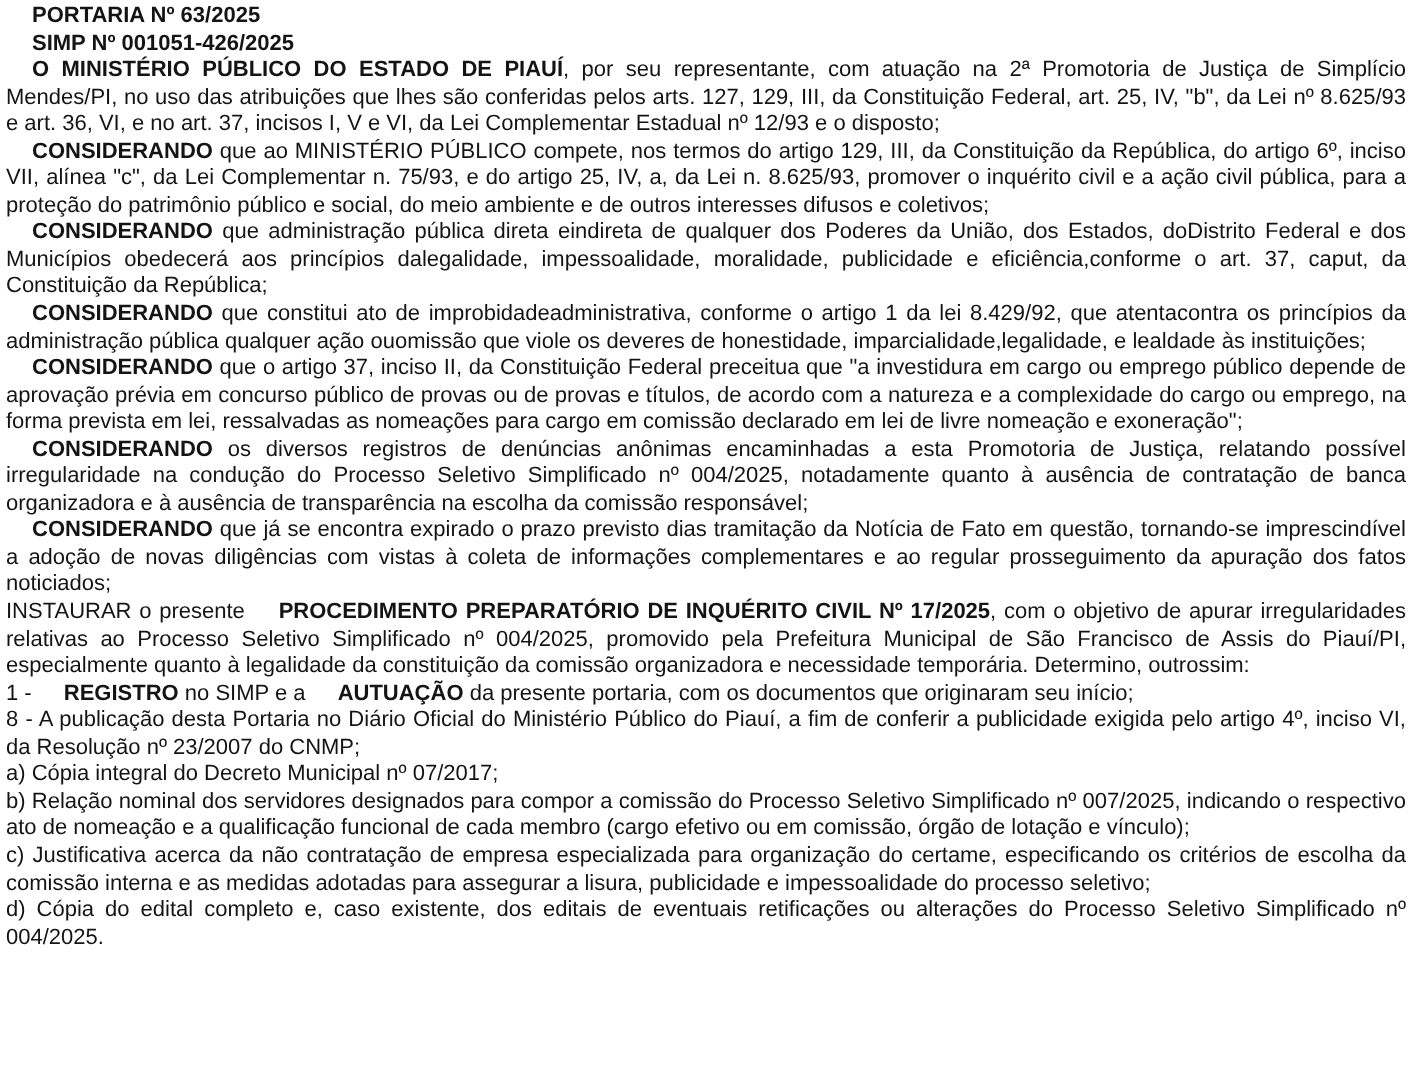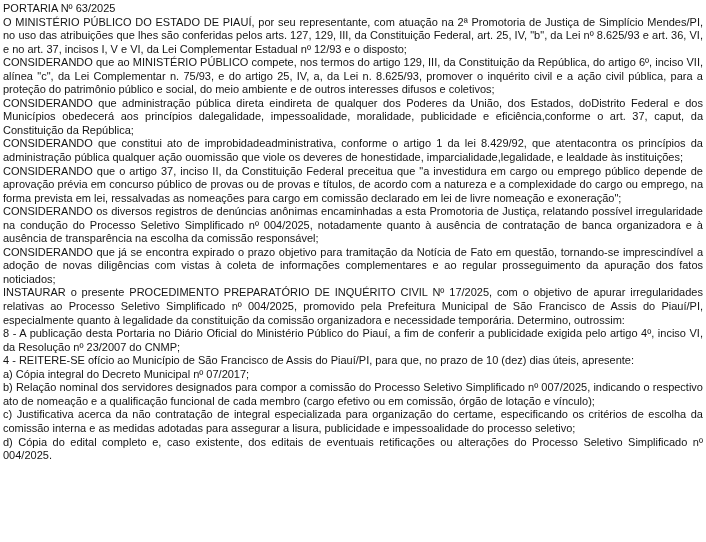--- a/index.html
+++ b/index.html
@@ -18,34 +18,35 @@
     -webkit-font-smoothing: antialiased;
   }
   .doc {
     padding: 2px 3px 0 3px;
   }
   .doc p {
     margin: 0;
     padding: 0;
     text-align: justify;
   }
-  .b { font-weight: normal; }
+  .b { font-weight: bold; margin-left: 13px; }
 </style>
 </head>
 <body>
 
 <div class="doc">
     <p><span class="b">PORTARIA Nº 63/2025</span></p>
+    <p><span class="b">SIMP Nº 001051-426/2025</span></p>
     <p><span class="b">O MINISTÉRIO PÚBLICO DO ESTADO DE PIAUÍ</span><span>, por seu representante, com atuação na 2ª Promotoria de Justiça de Simplício Mendes/PI, no uso das atribuições que lhes são conferidas pelos arts. 127, 129, III, da Constituição Federal, art. 25, IV, "b", da Lei nº 8.625/93 e art. 36, VI, e no art. 37, incisos I, V e VI, da Lei Complementar Estadual nº 12/93 e o disposto;</span></p>
     <p><span class="b">CONSIDERANDO</span><span> que ao MINISTÉRIO PÚBLICO compete, nos termos do artigo 129, III, da Constituição da República, do artigo 6º, inciso VII, alínea "c", da Lei Complementar n. 75/93, e do artigo 25, IV, a, da Lei n. 8.625/93, promover o inquérito civil e a ação civil pública, para a proteção do patrimônio público e social, do meio ambiente e de outros interesses difusos e coletivos;</span></p>
     <p><span class="b">CONSIDERANDO</span><span> que administração pública direta eindireta de qualquer dos Poderes da União, dos Estados, doDistrito Federal e dos Municípios obedecerá aos princípios dalegalidade, impessoalidade, moralidade, publicidade e eficiência,conforme o art. 37, caput, da Constituição da República;</span></p>
     <p><span class="b">CONSIDERANDO</span><span> que constitui ato de improbidadeadministrativa, conforme o artigo 1 da lei 8.429/92, que atentacontra os princípios da administração pública qualquer ação ouomissão que viole os deveres de honestidade, imparcialidade,legalidade, e lealdade às instituições;</span></p>
     <p><span class="b">CONSIDERANDO</span><span> que o artigo 37, inciso II, da Constituição Federal preceitua que "a investidura em cargo ou emprego público depende de aprovação prévia em concurso público de provas ou de provas e títulos, de acordo com a natureza e a complexidade do cargo ou emprego, na forma prevista em lei, ressalvadas as nomeações para cargo em comissão declarado em lei de livre nomeação e exoneração";</span></p>
     <p><span class="b">CONSIDERANDO</span><span> os diversos registros de denúncias anônimas encaminhadas a esta Promotoria de Justiça, relatando possível irregularidade na condução do Processo Seletivo Simplificado nº 004/2025, notadamente quanto à ausência de contratação de banca organizadora e à ausência de transparência na escolha da comissão responsável;</span></p>
-    <p><span class="b">CONSIDERANDO</span><span> que já se encontra expirado o prazo objetivo para tramitação da Notícia de Fato em questão, tornando-se imprescindível a adoção de novas diligências com vistas à coleta de informações complementares e ao regular prosseguimento da apuração dos fatos noticiados;</span></p>
+    <p><span class="b">CONSIDERANDO</span><span> que já se encontra expirado o prazo previsto dias tramitação da Notícia de Fato em questão, tornando-se imprescindível a adoção de novas diligências com vistas à coleta de informações complementares e ao regular prosseguimento da apuração dos fatos noticiados;</span></p>
     <p><span>INSTAURAR o presente </span><span class="b">PROCEDIMENTO PREPARATÓRIO DE INQUÉRITO CIVIL Nº 17/2025</span><span>, com o objetivo de apurar irregularidades relativas ao Processo Seletivo Simplificado nº 004/2025, promovido pela Prefeitura Municipal de São Francisco de Assis do Piauí/PI, especialmente quanto à legalidade da constituição da comissão organizadora e necessidade temporária. Determino, outrossim:</span></p>
+    <p><span>1 - </span><span class="b">REGISTRO</span><span> no SIMP e a </span><span class="b">AUTUAÇÃO</span><span> da presente portaria, com os documentos que originaram seu início;</span></p>
     <p><span>8 - A publicação desta Portaria no Diário Oficial do Ministério Público do Piauí, a fim de conferir a publicidade exigida pelo artigo 4º, inciso VI, da Resolução nº 23/2007 do CNMP;</span></p>
-    <p><span>4 - </span><span class="b">REITERE-SE ofício ao Município de São Francisco de Assis do Piauí/PI</span><span>, para que, no prazo de 10 (dez) dias úteis, apresente:</span></p>
     <p><span>a) Cópia integral do Decreto Municipal nº 07/2017;</span></p>
     <p><span>b) Relação nominal dos servidores designados para compor a comissão do Processo Seletivo Simplificado nº 007/2025, indicando o respectivo ato de nomeação e a qualificação funcional de cada membro (cargo efetivo ou em comissão, órgão de lotação e vínculo);</span></p>
-    <p><span>c) Justificativa acerca da não contratação de integral especializada para organização do certame, especificando os critérios de escolha da comissão interna e as medidas adotadas para assegurar a lisura, publicidade e impessoalidade do processo seletivo;</span></p>
+    <p><span>c) Justificativa acerca da não contratação de empresa especializada para organização do certame, especificando os critérios de escolha da comissão interna e as medidas adotadas para assegurar a lisura, publicidade e impessoalidade do processo seletivo;</span></p>
     <p><span>d) Cópia do edital completo e, caso existente, dos editais de eventuais retificações ou alterações do Processo Seletivo Simplificado nº 004/2025.</span></p>
   </div>
 
 </body></html>

